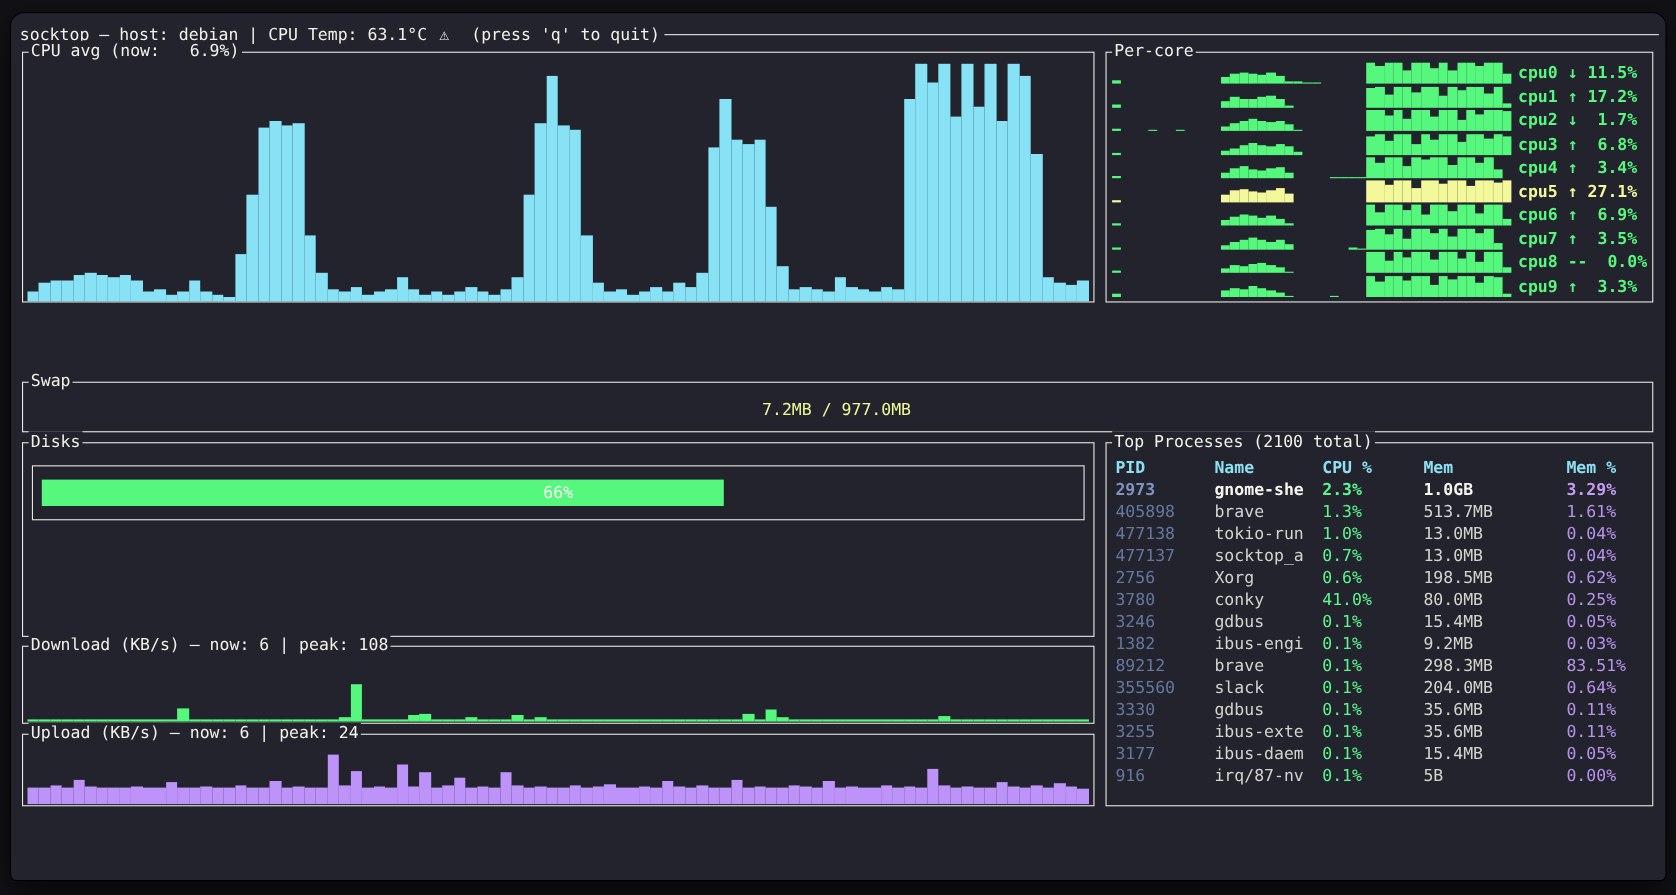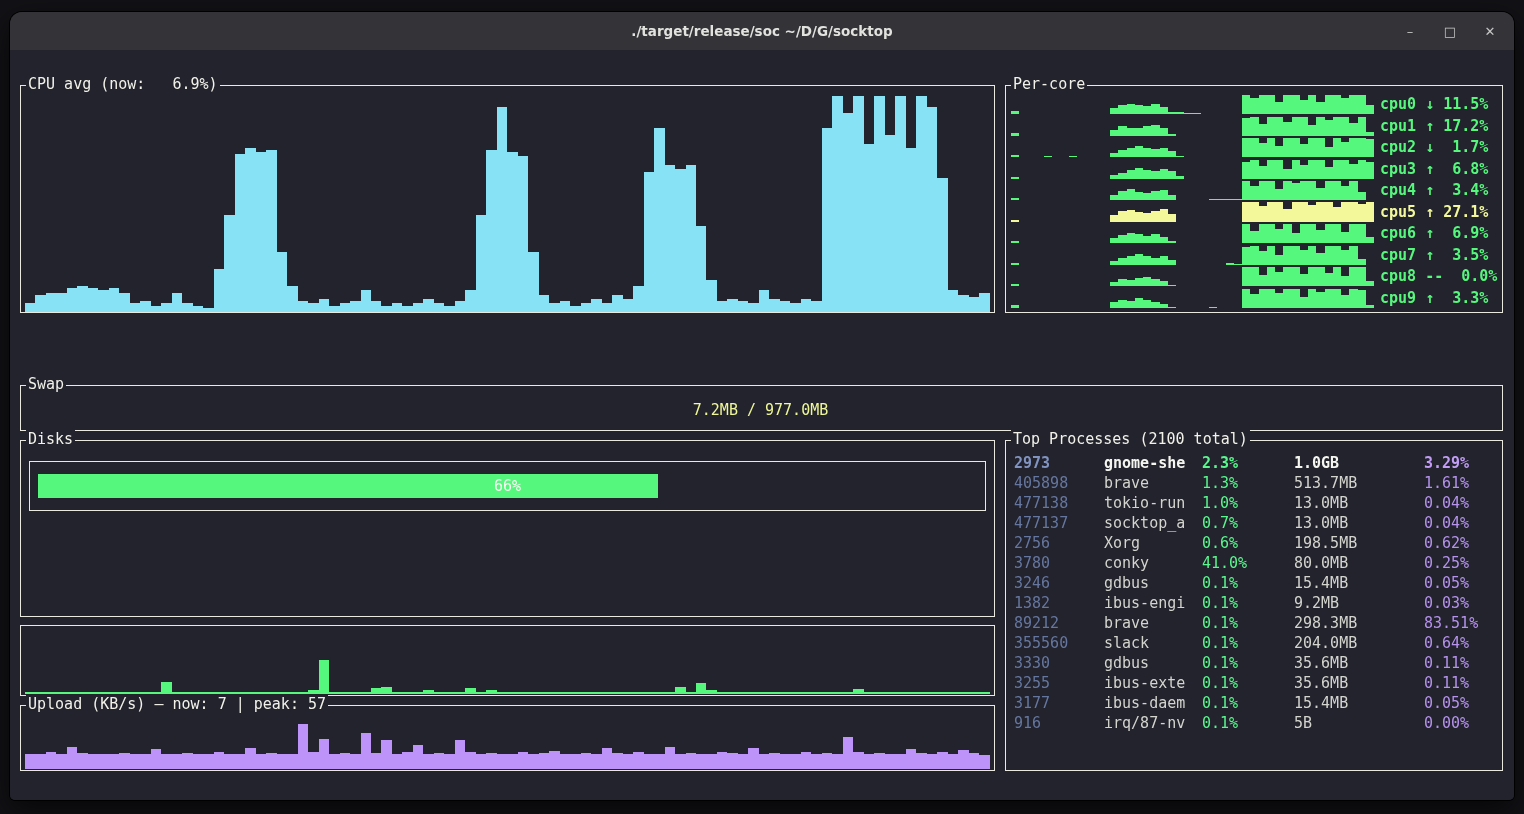--- a/index.html
+++ b/index.html
@@ -55,31 +55,29 @@
   .c-memp{color:#b692ec;}
   .trow.first{font-weight:bold;}
   .trow.first .c-pid{color:#8193c0;}
   .trow.first .c-name,.trow.first .c-mem{color:#f6f6f1;}
   .trow.first .c-memp{color:#c39df5;}
 </style>
 </head>
 <body>
 
 <div class="window">
-  <div class="titlebar">
-    <span class="wtitle">./target/release/soc ~/D/G/socktop</span>
-    <div class="controls">
-      <span class="wbtn">–</span>
-      <span class="wbtn">□</span>
-      <span class="wbtn">✕</span>
+
+  <div class="term">
+
+    <div class="hline">
+      <span>socktop — host: debian | CPU Temp: 63.1°C </span>
+      <span class="warn">⚠</span>
+      <span>  (press 'q' to quit)</span>
+      <span class="rule"></span>
     </div>
-  </div>
-
-  <div class="term">
-
 
     <div class="panel" style="left:10px;top:35px;width:973px;height:226px;">
       <span class="ptitle">CPU avg (now:   6.9%)</span>
       <div class="chart">
           <div class="bar" style="height: 4%; background: rgb(135, 226, 245);"></div>
           <div class="bar" style="height: 8%; background: rgb(135, 226, 245);"></div>
           <div class="bar" style="height: 9%; background: rgb(135, 226, 245);"></div>
           <div class="bar" style="height: 9%; background: rgb(135, 226, 245);"></div>
           <div class="bar" style="height: 11%; background: rgb(135, 226, 245);"></div>
           <div class="bar" style="height: 12%; background: rgb(135, 226, 245);"></div>
@@ -691,20 +689,21 @@
             <div class="gfill" style="background: rgb(85, 248, 125); width: 66%;">
               <div class="glabel" style="color:#fafaf5;line-height:24px;">66%</div>
             </div>
           </div>
         </div>
       </div>
 
     </div>
 
     <div class="panel" style="left:10px;top:575px;width:973px;height:69px;">
+      <span class="ptitle">Download (KB/s) — now: 6 | peak: 108</span>
       <div class="netchart">
           <div class="bar" style="height: 3%; background: rgb(85, 248, 125);"></div>
           <div class="bar" style="height: 3%; background: rgb(85, 248, 125);"></div>
           <div class="bar" style="height: 3%; background: rgb(85, 248, 125);"></div>
           <div class="bar" style="height: 3%; background: rgb(85, 248, 125);"></div>
           <div class="bar" style="height: 3%; background: rgb(85, 248, 125);"></div>
           <div class="bar" style="height: 3%; background: rgb(85, 248, 125);"></div>
           <div class="bar" style="height: 3%; background: rgb(85, 248, 125);"></div>
           <div class="bar" style="height: 3%; background: rgb(85, 248, 125);"></div>
           <div class="bar" style="height: 3%; background: rgb(85, 248, 125);"></div>
@@ -788,21 +787,21 @@
           <div class="bar" style="height: 3%; background: rgb(85, 248, 125);"></div>
           <div class="bar" style="height: 3%; background: rgb(85, 248, 125);"></div>
           <div class="bar" style="height: 3%; background: rgb(85, 248, 125);"></div>
           <div class="bar" style="height: 3%; background: rgb(85, 248, 125);"></div>
           <div class="bar" style="height: 3%; background: rgb(85, 248, 125);"></div>
           <div class="bar" style="height: 3%; background: rgb(85, 248, 125);"></div>
         </div>
     </div>
 
     <div class="panel" style="left:10px;top:655px;width:973px;height:64px;">
-      <span class="ptitle">Upload (KB/s) — now: 7 | peak: 57</span>
+      <span class="ptitle">Upload (KB/s) — now: 6 | peak: 24</span>
       <div class="netchart">
           <div class="bar" style="height: 30%; background: rgb(189, 147, 249);"></div>
           <div class="bar" style="height: 30%; background: rgb(189, 147, 249);"></div>
           <div class="bar" style="height: 34%; background: rgb(189, 147, 249);"></div>
           <div class="bar" style="height: 30%; background: rgb(189, 147, 249);"></div>
           <div class="bar" style="height: 44%; background: rgb(189, 147, 249);"></div>
           <div class="bar" style="height: 32%; background: rgb(189, 147, 249);"></div>
           <div class="bar" style="height: 30%; background: rgb(189, 147, 249);"></div>
           <div class="bar" style="height: 30%; background: rgb(189, 147, 249);"></div>
           <div class="bar" style="height: 30%; background: rgb(189, 147, 249);"></div>
@@ -888,20 +887,21 @@
           <div class="bar" style="height: 30%; background: rgb(189, 147, 249);"></div>
           <div class="bar" style="height: 38%; background: rgb(189, 147, 249);"></div>
           <div class="bar" style="height: 32%; background: rgb(189, 147, 249);"></div>
           <div class="bar" style="height: 28%; background: rgb(189, 147, 249);"></div>
         </div>
     </div>
 
     <div class="panel" style="left:995px;top:390px;width:496px;height:329px;">
       <span class="ptitle">Top Processes (2100 total)</span>
       <div class="ptable">
+          <div class="trow thead"><span>PID</span><span>Name</span><span>CPU %</span><span>Mem</span><span>Mem %</span></div>
           <div class="trow first"><span class="c-pid">2973</span><span class="c-name">gnome-she</span><span class="c-cpu">2.3%</span><span class="c-mem">1.0GB</span><span class="c-memp">3.29%</span></div>
           <div class="trow"><span class="c-pid">405898</span><span class="c-name">brave</span><span class="c-cpu">1.3%</span><span class="c-mem">513.7MB</span><span class="c-memp">1.61%</span></div>
           <div class="trow"><span class="c-pid">477138</span><span class="c-name">tokio-run</span><span class="c-cpu">1.0%</span><span class="c-mem">13.0MB</span><span class="c-memp">0.04%</span></div>
           <div class="trow"><span class="c-pid">477137</span><span class="c-name">socktop_a</span><span class="c-cpu">0.7%</span><span class="c-mem">13.0MB</span><span class="c-memp">0.04%</span></div>
           <div class="trow"><span class="c-pid">2756</span><span class="c-name">Xorg</span><span class="c-cpu">0.6%</span><span class="c-mem">198.5MB</span><span class="c-memp">0.62%</span></div>
           <div class="trow"><span class="c-pid">3780</span><span class="c-name">conky</span><span class="c-cpu">41.0%</span><span class="c-mem">80.0MB</span><span class="c-memp">0.25%</span></div>
           <div class="trow"><span class="c-pid">3246</span><span class="c-name">gdbus</span><span class="c-cpu">0.1%</span><span class="c-mem">15.4MB</span><span class="c-memp">0.05%</span></div>
           <div class="trow"><span class="c-pid">1382</span><span class="c-name">ibus-engi</span><span class="c-cpu">0.1%</span><span class="c-mem">9.2MB</span><span class="c-memp">0.03%</span></div>
           <div class="trow"><span class="c-pid">89212</span><span class="c-name">brave</span><span class="c-cpu">0.1%</span><span class="c-mem">298.3MB</span><span class="c-memp">83.51%</span></div>
           <div class="trow"><span class="c-pid">355560</span><span class="c-name">slack</span><span class="c-cpu">0.1%</span><span class="c-mem">204.0MB</span><span class="c-memp">0.64%</span></div>

